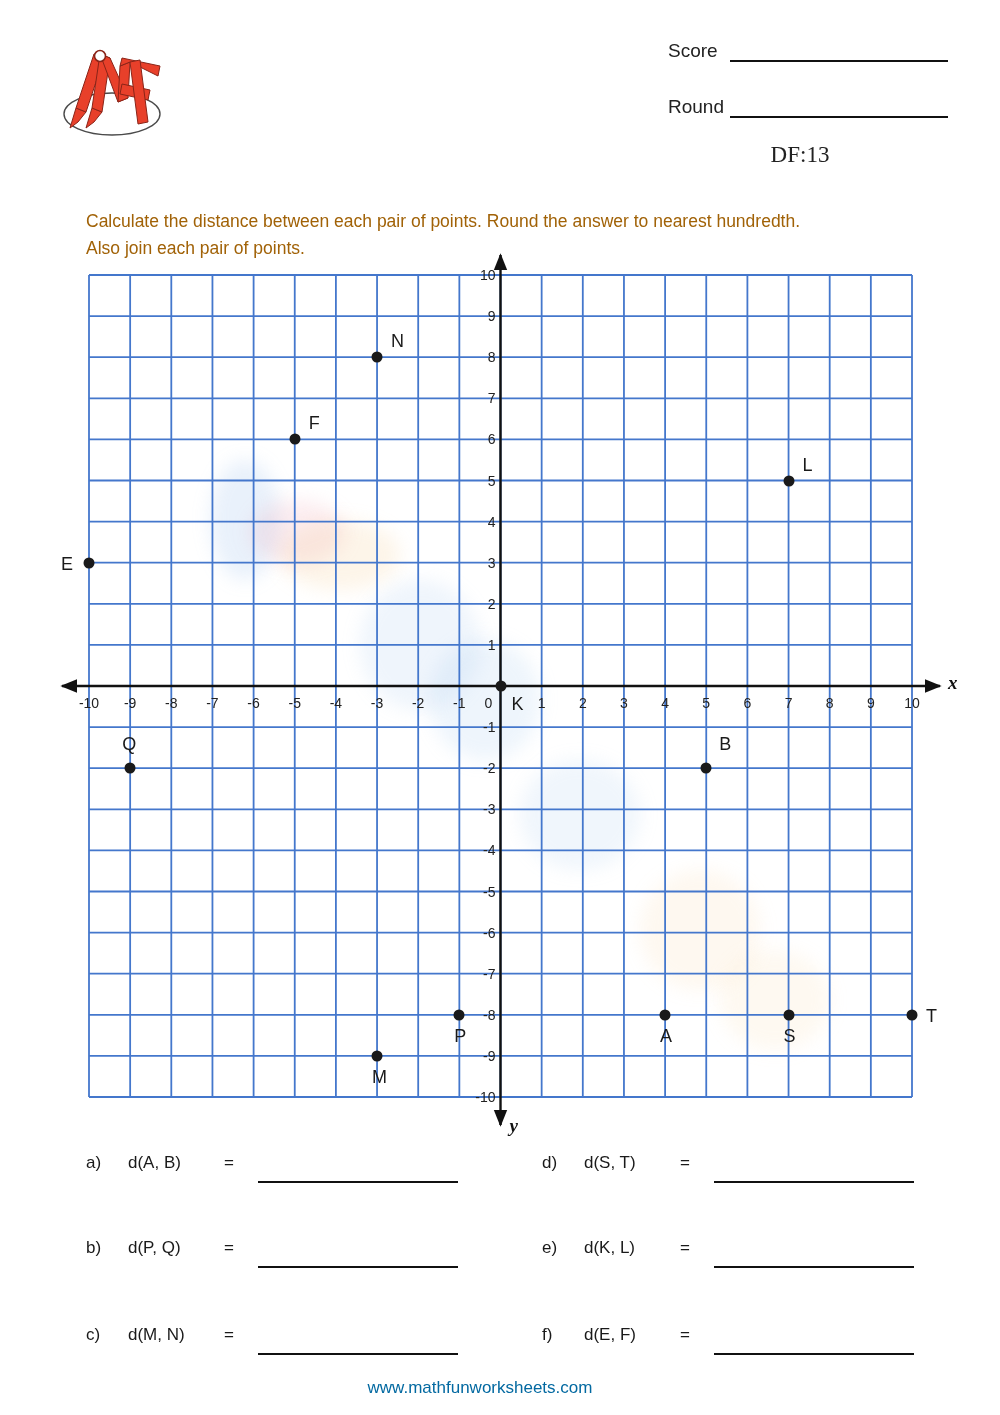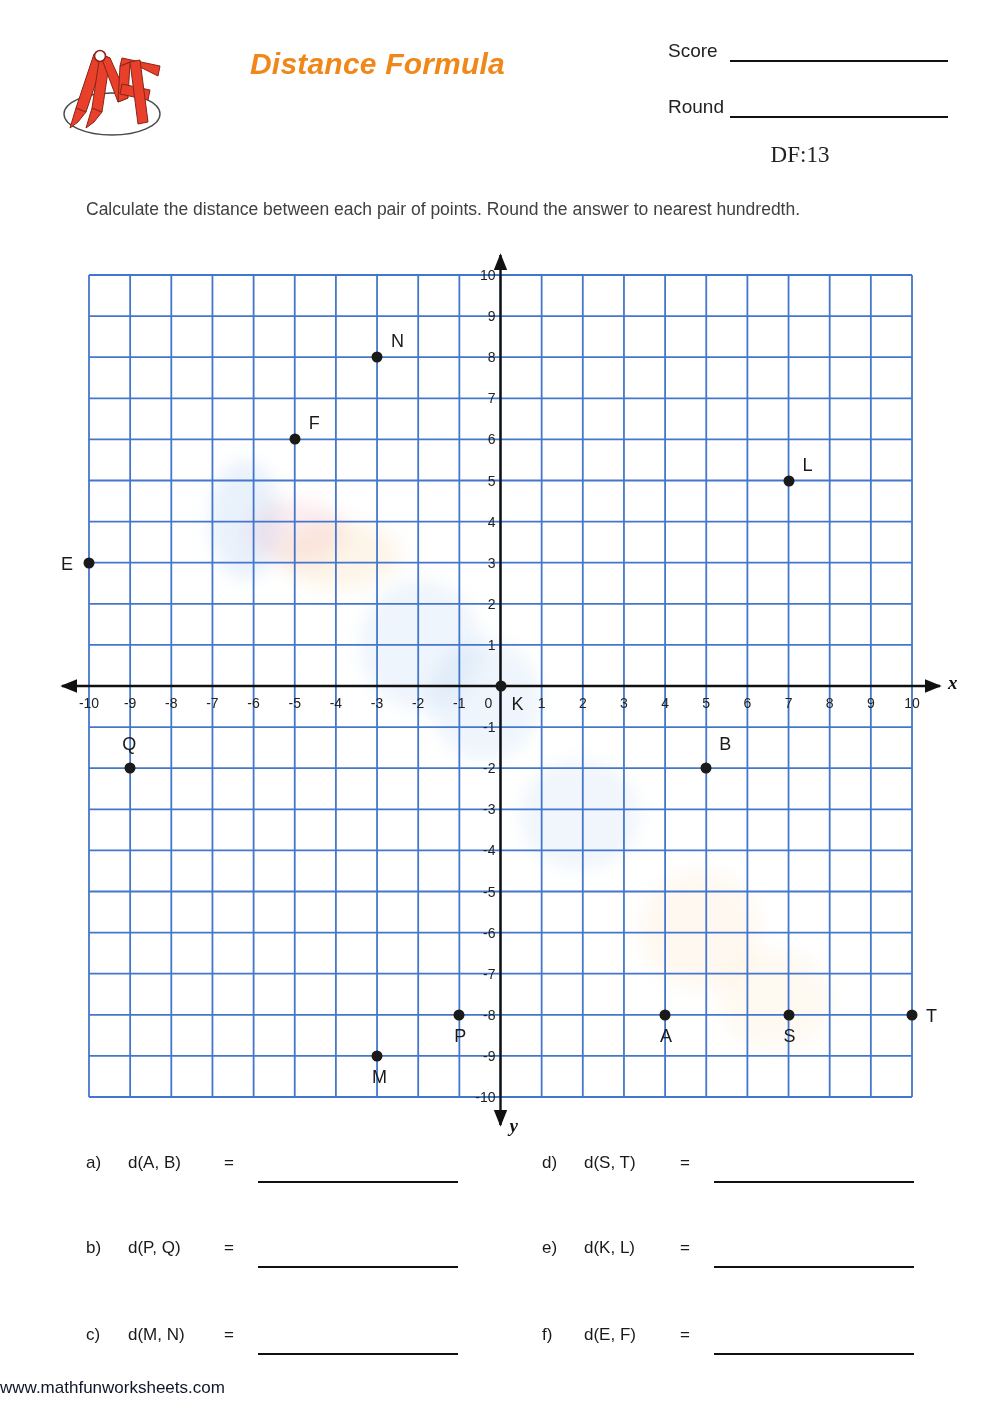--- a/index.html
+++ b/index.html
@@ -29,22 +29,22 @@
 
   #sheet-code {
     position:absolute; left:700px; top:142px; width:200px;
     text-align:center;
     font-family:"Liberation Serif", serif;
     font-size:23px; color:#222;
   }
 
   
   #instructions {
-    position:absolute; left:86px; top:196px; width:830px;
-    font-size:17.5px; line-height:1.55; color:#404040;
+    position:absolute; left:86px; top:208px; width:830px;
+    font-size:17.5px; line-height:1.55; color:#a16207;
   }
 
   
   #plot { position:absolute; left:0px; top:0px; width:1000px; height:1415px; pointer-events:none; }
 
   .tick-label {
     position:absolute; font-size:14px; color:#222;
     white-space:nowrap;
   }
   .tick-x { transform:translate(-50%, 0); }
@@ -67,21 +67,21 @@
   #answers { position:absolute; left:0; top:1145px; width:1000px; height:220px; }
   .ans-item { position:absolute; height:40px; }
   .ans-index { position:absolute; left:0; top:8px; font-size:17px; }
   .ans-expr  { position:absolute; left:42px; top:8px; font-size:17px; white-space:nowrap; }
   .ans-eq    { position:absolute; left:138px; top:8px; font-size:17px; }
   .ans-blank { position:absolute; left:172px; top:36px; width:200px; border-bottom:2px solid #111; }
 
   
   #footer {
     position:absolute; left:0; top:1378px; width:960px;
-    text-align:left; font-size:17px; color:#0f172a;
+    text-align:center; font-size:17px; color:#0369a1;
   }
 
   
   .smudge { position:absolute; border-radius:50%; filter:blur(9px); pointer-events:none; }
 </style>
 </head>
 <body>
 
 <div id="header">
 
@@ -96,37 +96,37 @@
         <polygon points="54,22 44,18 62,66 72,62"></polygon>
         <polygon points="72,62 62,66 64,30 74,26"></polygon>
         <polygon points="74,26 64,30 66,22 104,30 102,40"></polygon>
         <polygon points="66,48 64,58 92,64 94,54"></polygon>
         <polygon points="74,26 84,24 92,86 82,88"></polygon>
       </g>
       <circle cx="44" cy="20" r="5.5" fill="#ffffff" stroke="#8a2418" stroke-width="1.6"></circle>
     </svg>
   </div>
 
-  <div id="title">Distance Formula</div>
 
   <div class="field-row">
     <span class="field-label" style="left:668px; top:40px;">Score</span>
     <span class="field-line" style="left:730px; top:60px; width:218px;"></span>
   </div>
 
   <div class="field-row">
     <span class="field-label" style="left:668px; top:96px;">Round</span>
     <span class="field-line" style="left:730px; top:116px; width:218px;"></span>
   </div>
 
   <div id="sheet-code">DF:13</div>
 </div>
 
 <div id="instructions">
   <div>Calculate the distance between each pair of points. Round the answer to nearest hundredth.</div>
+  <div>Also join each pair of points.</div>
 </div>
 
 <div id="plot">
     <div class="smudge" style="left: 210px; top: 460px; width: 70px; height: 120px; background: rgba(120, 170, 230, 0.16);"></div>
     <div class="smudge" style="left: 250px; top: 500px; width: 95px; height: 65px; background: rgba(235, 150, 165, 0.17);"></div>
     <div class="smudge" style="left: 280px; top: 520px; width: 120px; height: 70px; background: rgba(245, 190, 120, 0.16);"></div>
     <div class="smudge" style="left: 360px; top: 580px; width: 120px; height: 130px; background: rgba(140, 185, 235, 0.14);"></div>
     <div class="smudge" style="left: 430px; top: 640px; width: 110px; height: 120px; background: rgba(150, 190, 235, 0.16);"></div>
     <div class="smudge" style="left: 520px; top: 760px; width: 120px; height: 110px; background: rgba(150, 190, 235, 0.14);"></div>
     <div class="smudge" style="left: 640px; top: 870px; width: 120px; height: 120px; background: rgba(245, 200, 140, 0.13);"></div>

